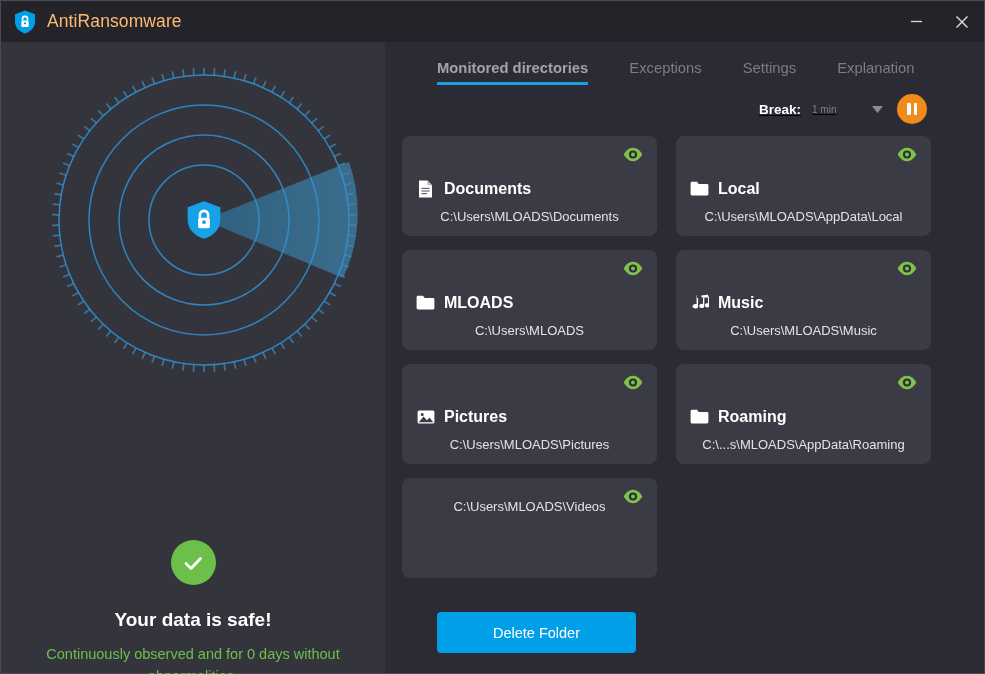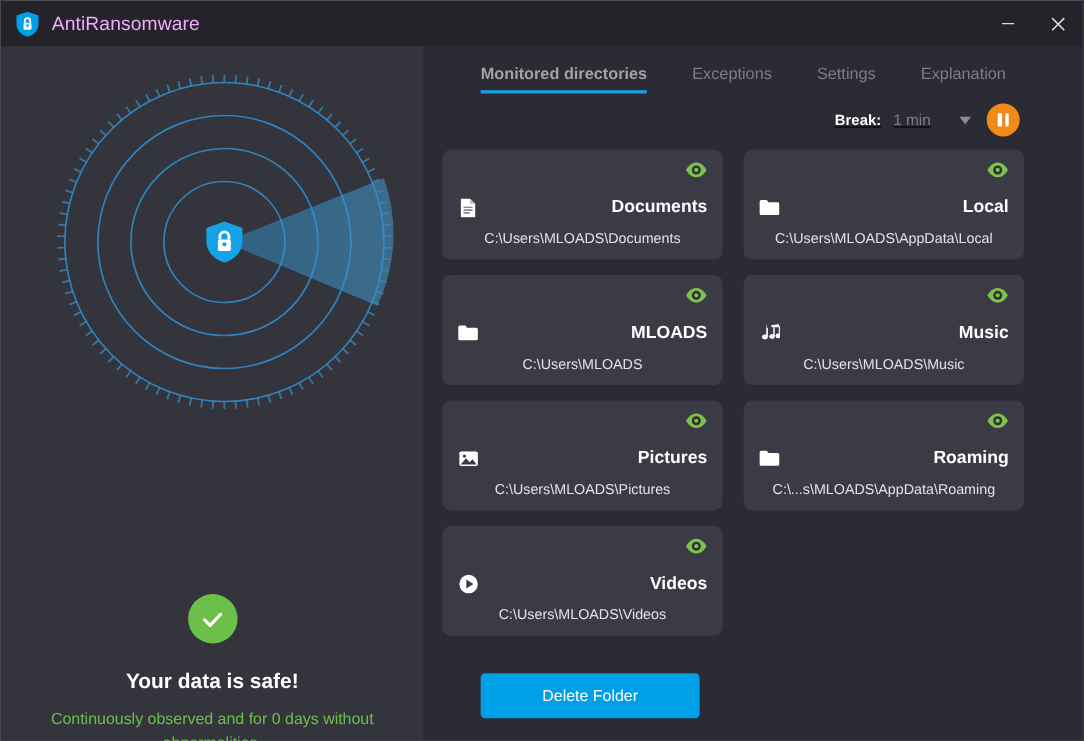--- a/index.html
+++ b/index.html
@@ -19,21 +19,21 @@
 
   
   .titlebar {
     height: 41px; min-height: 41px;
     background: #232329;
     display: flex; align-items: center;
     padding-left: 13px;
   }
   .title-shield { width: 22px; height: 24px; margin-right: 11px; flex: 0 0 auto; }
   .app-title {
-    font-size: 17.5px; color: #f0abfc; letter-spacing: .1px;
+    font-size: 17.5px; color: #fdba74; letter-spacing: .1px;
   }
   .win-controls { margin-left: auto; display: flex; height: 41px; }
   .win-btn {
     width: 45px; height: 41px;
     display: flex; align-items: center; justify-content: center;
     color: #dcdce0;
   }
 
   
   .body { display: flex; flex: 1 1 auto; min-height: 0; }
@@ -96,21 +96,21 @@
   .tab.active::after {
     content: ""; position: absolute;
     left: 0; right: 24px; bottom: 0;
     height: 3px; background: #1a9fe0;
   }
   .breakbar {
     display: flex; align-items: center; justify-content: flex-end;
     padding: 9px 57px 0 0; gap: 0; text-decoration: underline;
   }
   .break-label { font-size: 13.5px; font-weight: bold; color: #ffffff; margin-right: 11px; }
-  .break-value { font-size: 14px; color: #7d7d88; min-width: 56px; }
+  .break-value { font-size: 10px; color: #7d7d88; min-width: 56px; }
   .chev { margin: 0 14px 0 4px; display: flex; align-items: center; }
   .pause-btn {
     width: 30px; height: 30px; border-radius: 50%;
     background: #f08a18;
     display: flex; align-items: center; justify-content: center;
     gap: 3px;
   }
   .pause-bar { width: 3.5px; height: 12px; background: #fff; border-radius: 1px; }
 
   
@@ -124,21 +124,21 @@
   .card {
     position: relative;
     height: 100px;
     background: #3b3b45;
     border-radius: 8px;
     padding: 10px 14px 0 14px;
   }
   .card-eye { position: absolute; right: 14px; top: 11px; }
   .card-head {
     display: flex; align-items: center;
-    margin-top: 33px; gap: 9px; justify-content: space-between;
+    margin-top: 33px; gap: 9px;
   }
   .card-icon { width: 19px; height: 19px; flex: 0 0 auto; display: flex; align-items: center; justify-content: center; }
   .card-name {
     font-size: 16px; font-weight: bold; color: #ffffff;
     white-space: nowrap; overflow: hidden; text-overflow: ellipsis;
   }
   .card-path {
     font-size: 13px; color: #e2e2e6;
     margin-top: 11px; text-align: center;
     white-space: nowrap; overflow: hidden; text-overflow: ellipsis;
@@ -466,29 +466,20 @@
           </div>
           <div class="card-path">C:\...s\MLOADS\AppData\Roaming</div>
         </div>
 
         <div class="card">
           <svg class="card-eye" width="20" height="15" viewBox="0 0 20 15">
             <path d="M10 0.8 C16 0.8 19.3 7.5 19.3 7.5 C19.3 7.5 16 14.2 10 14.2 C4 14.2 0.7 7.5 0.7 7.5 C0.7 7.5 4 0.8 10 0.8 Z" fill="#7fc24a"></path>
             <circle cx="10" cy="7.5" r="4.1" fill="#2f2f39"></circle>
             <circle cx="10" cy="7.5" r="1.9" fill="#7fc24a"></circle>
           </svg>
-          <div class="card-head">
-            <span class="card-icon">
-              <svg width="18" height="18" viewBox="0 0 18 18">
-                <circle cx="9" cy="9" r="8.4" fill="#ffffff"></circle>
-                <polygon points="6.9,4.9 13.4,9 6.9,13.1" fill="#3b3b45"></polygon>
-              </svg>
-            </span>
-            <span class="card-name">Videos</span>
-          </div>
           <div class="card-path">C:\Users\MLOADS\Videos</div>
         </div>
 
       </div>
 
       <div class="footer">
         <button class="btn">Delete Folder</button>
       </div>
 
     </div>

